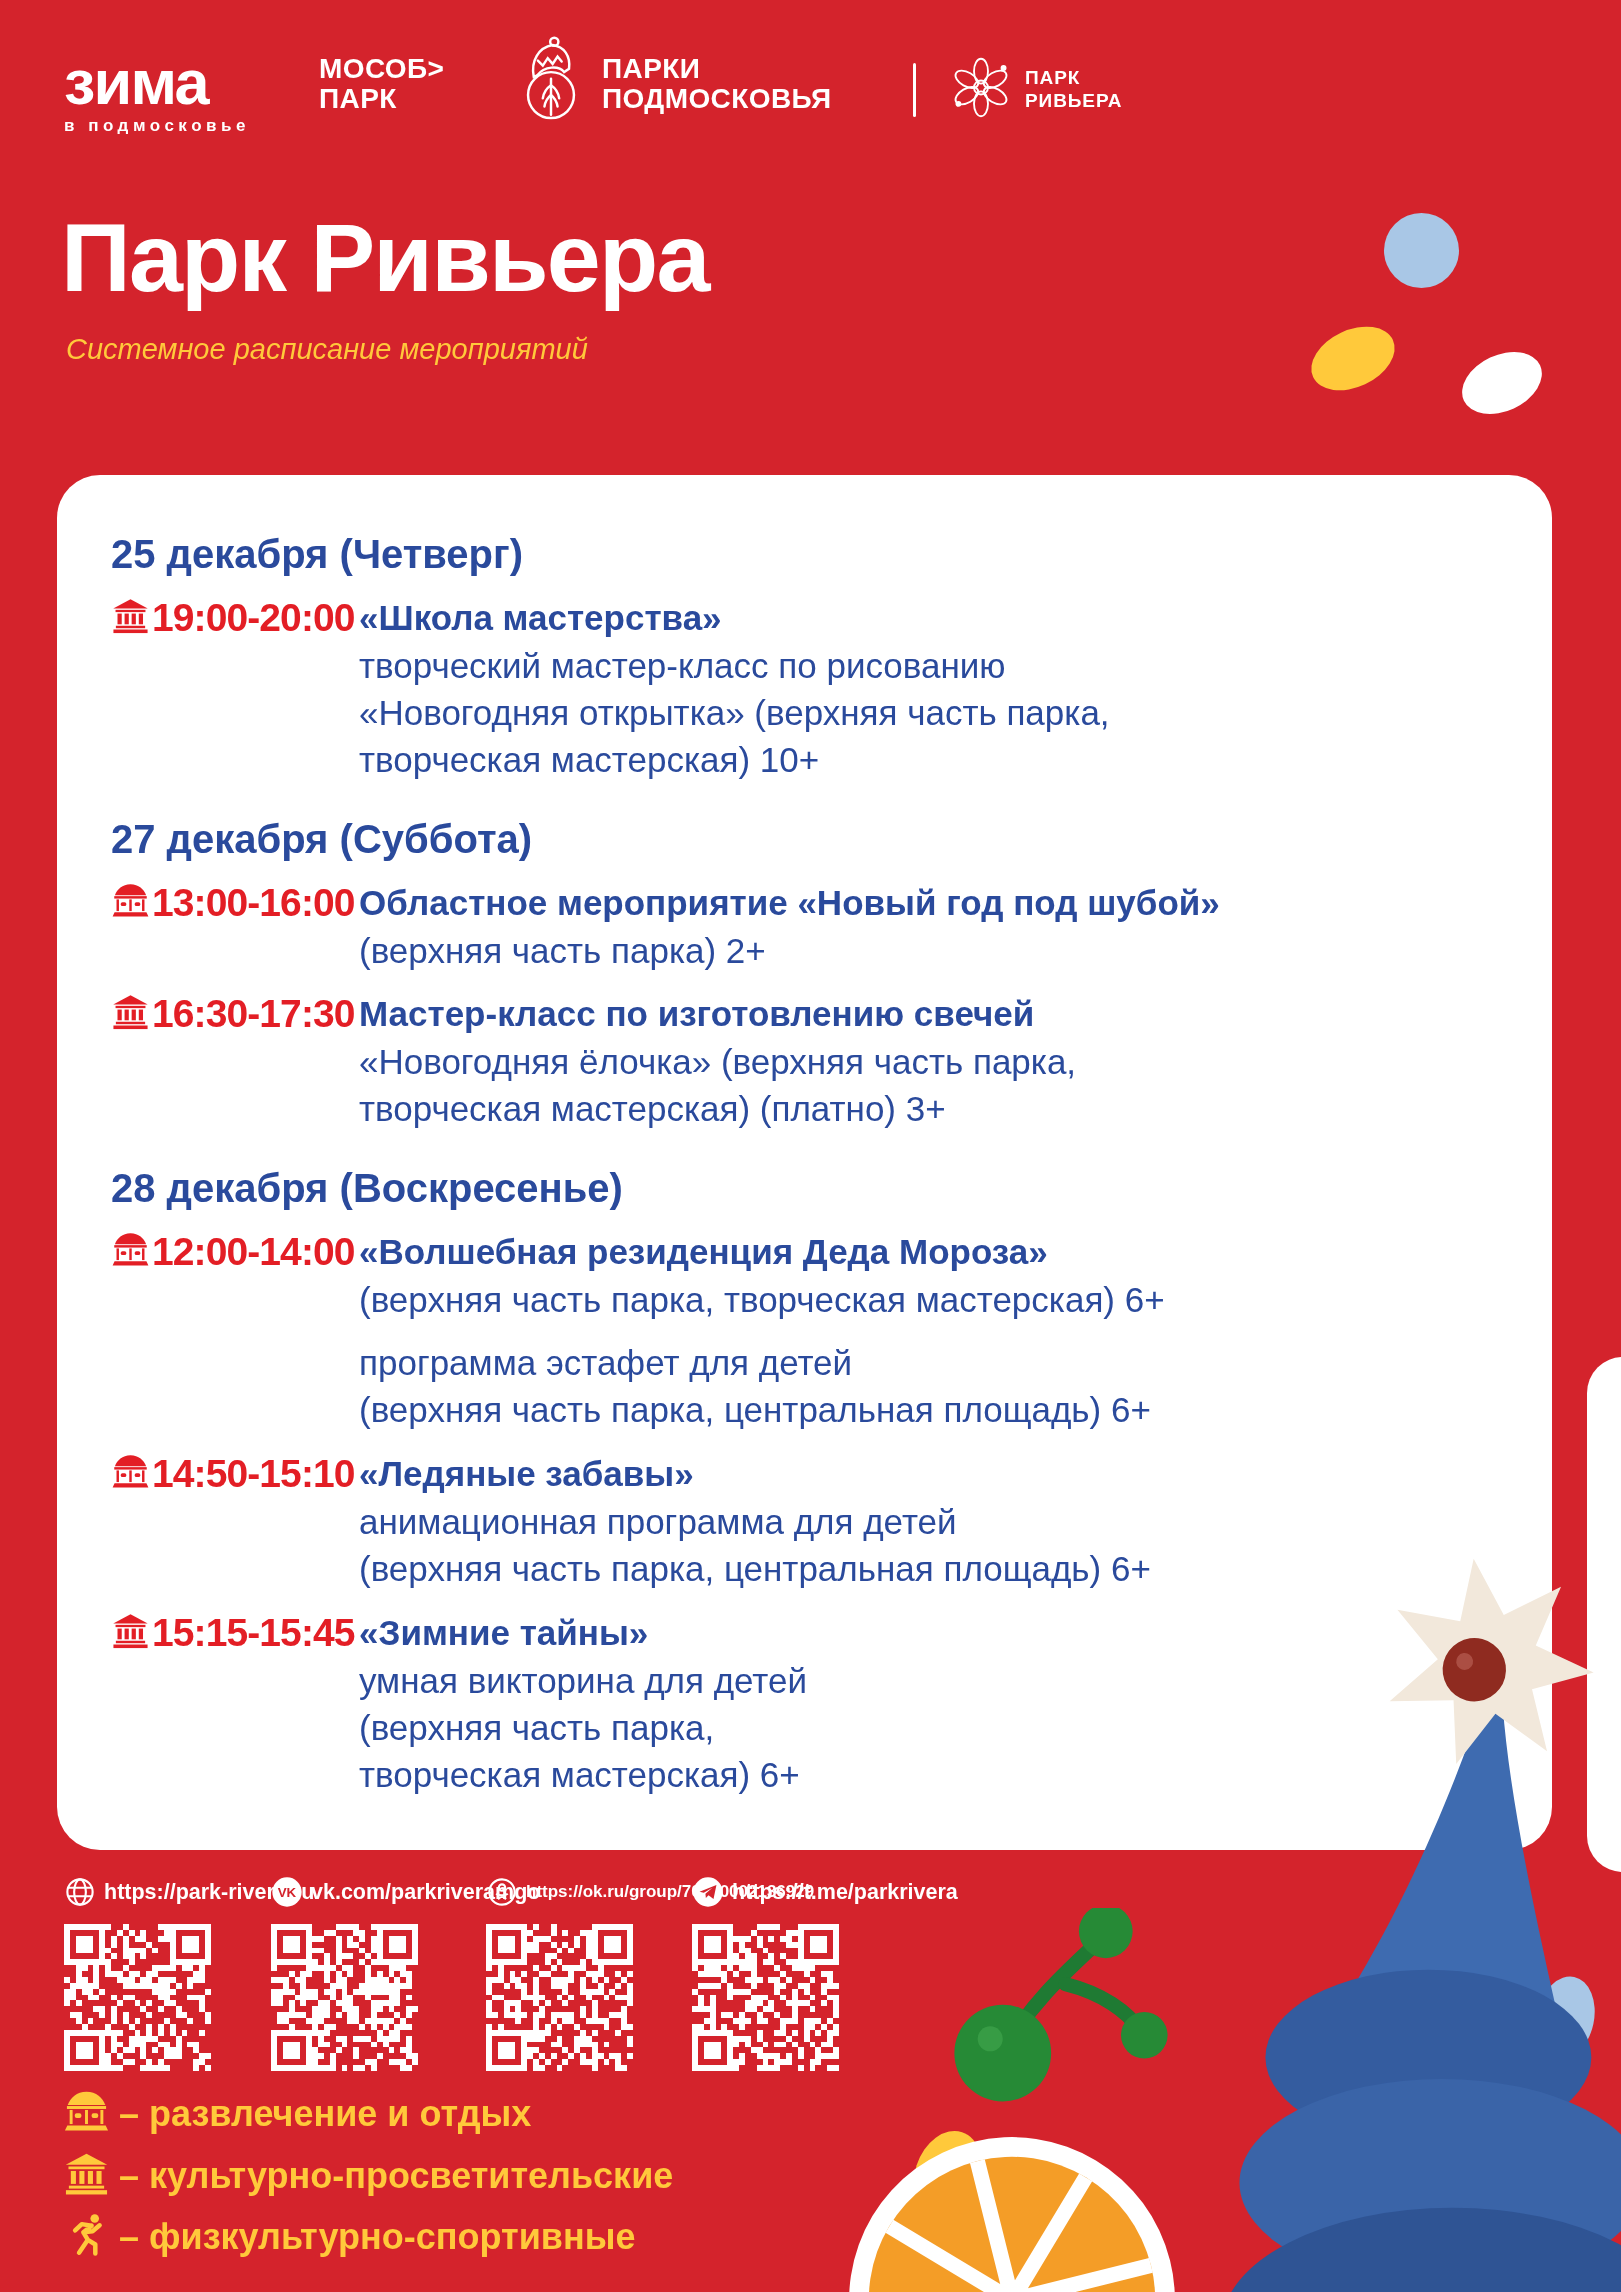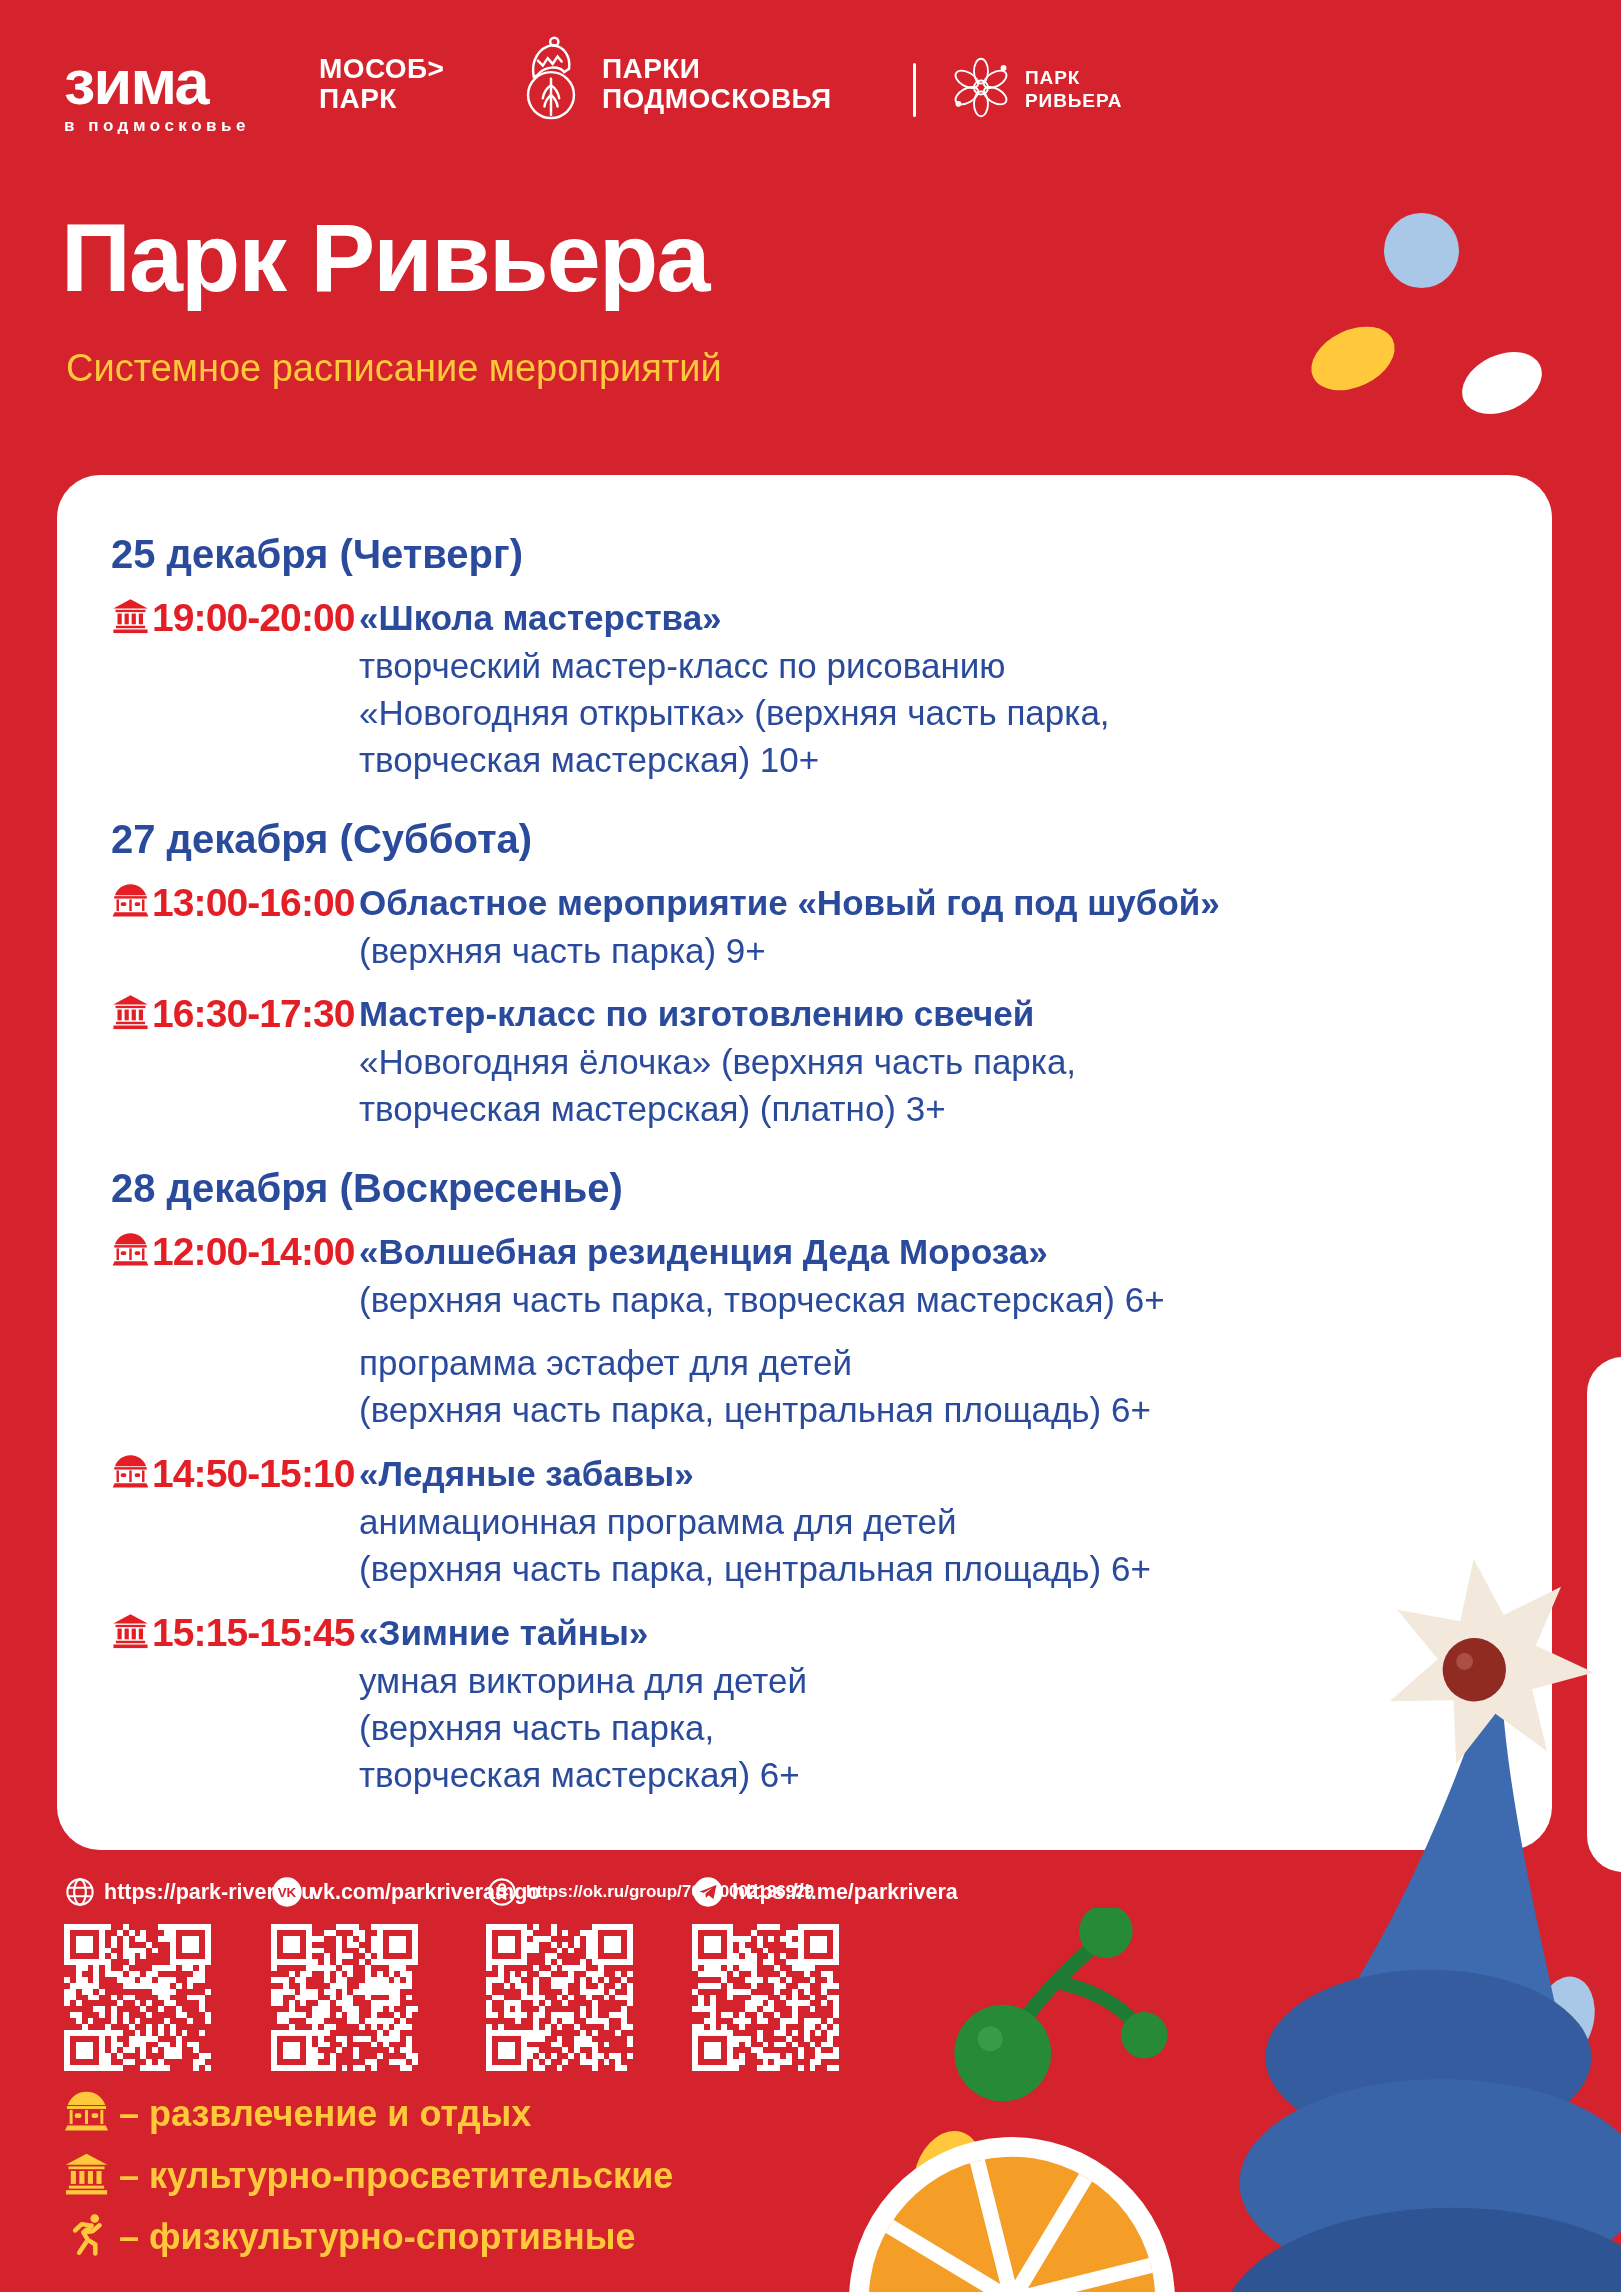--- a/index.html
+++ b/index.html
@@ -13,21 +13,21 @@
   .zima-big{font-size:63px;font-weight:800;letter-spacing:-1.8px;line-height:54px;}
   .zima-sub{font-size:17px;font-weight:700;letter-spacing:4.5px;margin-top:7.2px;}
   .logo-mosob{position:absolute;left:319px;top:54px;font-size:28px;font-weight:800;line-height:30px;letter-spacing:0.4px;}
   .logo-parki-icon{position:absolute;left:510px;top:34px;width:82px;height:91px;}
   .logo-parki-text{position:absolute;left:602px;top:54px;font-size:28px;font-weight:800;line-height:30px;letter-spacing:0.4px;}
   .logos-divider{position:absolute;left:913px;top:63px;width:2.7px;height:54px;background:#fff;border-radius:1.8px;}
   .logo-riviera-icon{position:absolute;left:946px;top:50px;width:70px;height:75px;}
   .logo-riviera-text{position:absolute;left:1025px;top:66px;font-size:19px;font-weight:800;line-height:23px;letter-spacing:0.9px;}
   
   .page-title{position:absolute;left:61px;top:202px;margin:0;color:#fff;font-size:97px;font-weight:800;letter-spacing:-1.8px;}
-  .page-subtitle{position:absolute;left:66px;top:347px;color:#FFC93B;font-size:38px;font-weight:500;}
+  .page-subtitle{position:absolute;left:66px;top:333px;color:#FFC93B;font-size:29px;font-weight:500;font-style:italic;}
   
   .card{
     position:absolute;left:57px;top:475px;width:1495px;height:1375px;
     background:#fff;border-radius:43px;box-sizing:border-box;
     padding:56px 36px 0 54px;z-index:2;
   }
   .day{margin-top:33px;}
   .day:first-child{margin-top:0;}
   .day-date{color:#2A4A9C;font-size:40px;font-weight:800;line-height:1.15;margin-bottom:9px;}
   .event{margin-top:16px;}
@@ -192,21 +192,21 @@
     <section class="day">
       <div class="day-date">27 декабря (Суббота)</div>
       <div class="event">
         <div class="event-head">
           <span class="ev-icon"><svg viewBox="0 0 24 24">
                 <use href="#ic-carousel"></use>
               </svg></span>
           <span class="ev-time">13:00-16:00</span>
           <span class="ev-title">Областное мероприятие «Новый год под шубой»</span>
         </div>
-        <div class="ev-line">(верхняя часть парка) 9+</div>
+        <div class="ev-line">(верхняя часть парка) 2+</div>
       </div>
       <div class="event">
         <div class="event-head">
           <span class="ev-icon"><svg viewBox="0 0 24 24">
                 <use href="#ic-bank"></use>
               </svg></span>
           <span class="ev-time">16:30-17:30</span>
           <span class="ev-title">Мастер-класс по изготовлению свечей</span>
         </div>
         <div class="ev-line">«Новогодняя ёлочка» (верхняя часть парка,</div>

